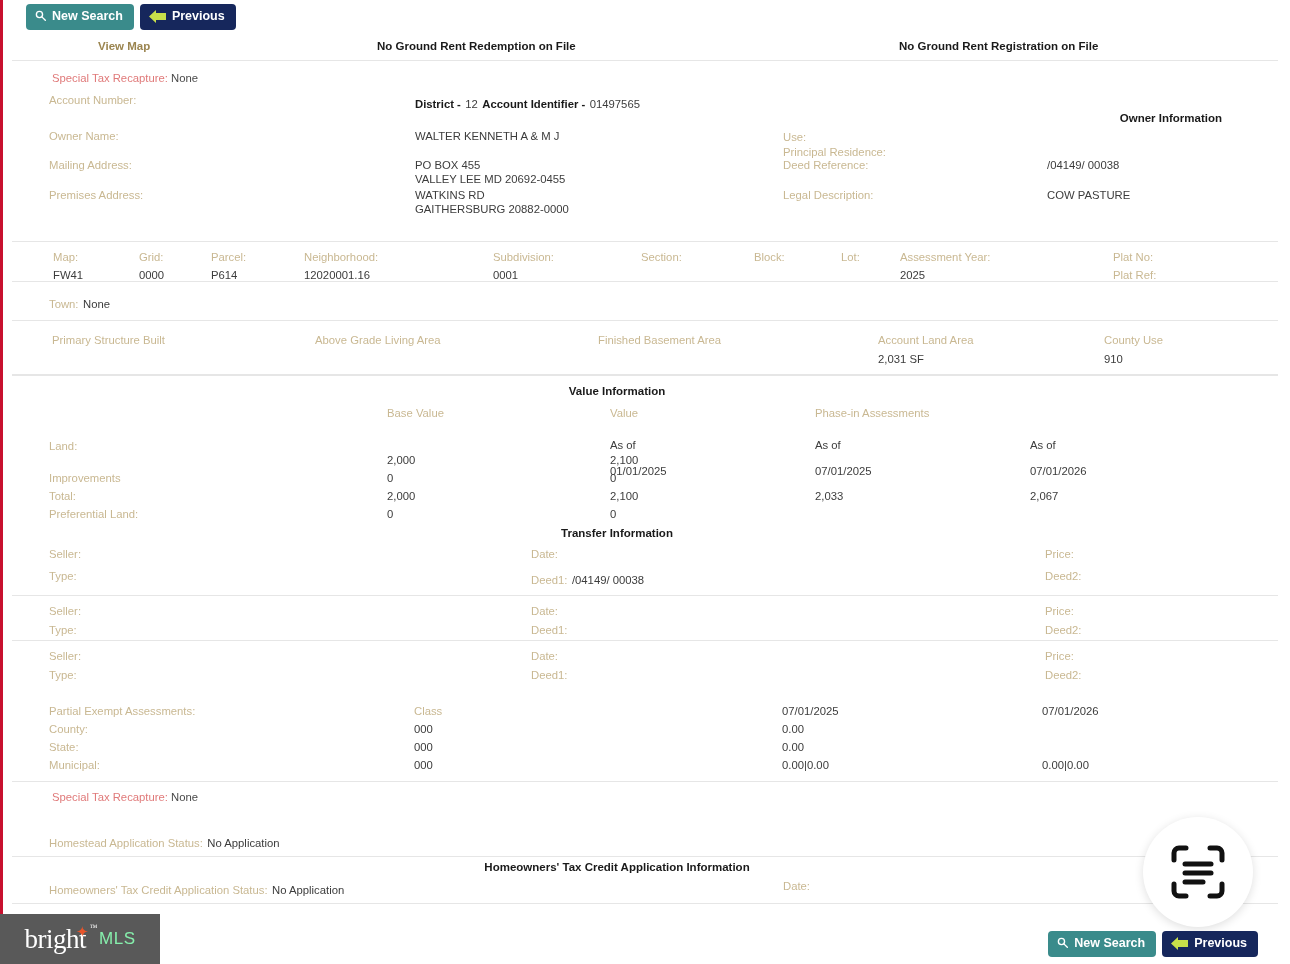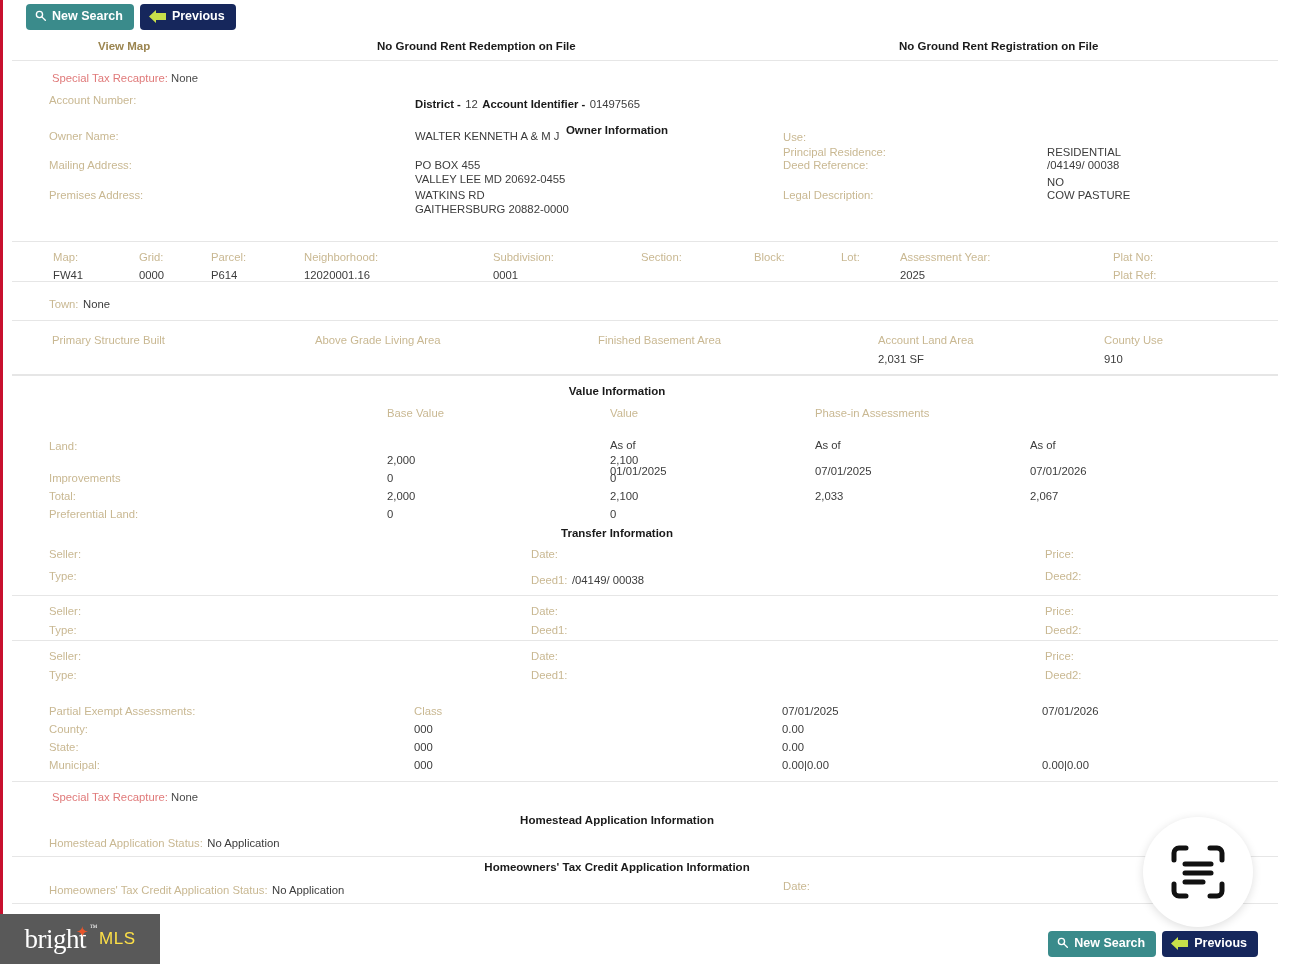--- a/index.html
+++ b/index.html
@@ -114,21 +114,21 @@
   .brand-star {
     position: absolute; right: -2px; top: 1px;
     color: #e8552b; font-size: 15px; line-height: 1;
   }
   .brand-tm {
     position: absolute; right: -11px; top: -1px;
     color: #ffffff; font-size: 8px;
   }
   .brand-mls {
     font-family: "Liberation Sans", sans-serif;
-    font-size: 17px; color: #fde047; letter-spacing: 0.5px;
+    font-size: 17px; color: #86efac; letter-spacing: 0.5px;
     margin-left: 9px;
   }
   .bottom-btns {
     position: absolute; right: 32px; bottom: 7px;
     display: flex; gap: 6px; align-items: center;
   }
 </style>
 </head>
 <body>
 
@@ -173,32 +173,28 @@
       </div>
 
       <div class="abs lbl" style="left:37px; top:33px;">Account Number:</div>
       <div class="abs" style="left:403px; top:33px;">
         <span class="val val-b">District -</span>
         <span class="val">12</span>
         <span class="val val-b">Account Identifier -</span>
         <span class="val">01497565</span>
       </div>
 
-      <div class="abs sec-title" style="left:0; top:63px; width:1210px;">Owner Information</div>
+      <div class="abs sec-title" style="left:0; top:51px; width:1210px;text-align:right;">Owner Information</div>
 
       <div class="abs lbl" style="left:37px; top:69px;">Owner Name:</div>
       <div class="abs val" style="left:403px; top:69px;">WALTER KENNETH A &amp; M J</div>
 
       <div class="abs lbl" style="left:771px; top:69px; line-height:15px;">
         <div>Use:</div>
         <div>Principal Residence:</div>
-      </div>
-      <div class="abs val" style="left:1035px; top:69px; line-height:15px;">
-        <div>RESIDENTIAL</div>
-        <div>NO</div>
       </div>
 
       <div class="abs lbl" style="left:37px; top:98px;">Mailing Address:</div>
       <div class="abs val" style="left:403px; top:97px; line-height:14px;">PO BOX 455
 VALLEY LEE MD 20692-0455</div>
 
       <div class="abs lbl" style="left:771px; top:98px;">Deed Reference:</div>
       <div class="abs val" style="left:1035px; top:98px;">/04149/ 00038</div>
     </div>
 
@@ -354,21 +350,20 @@
     <div class="divider"></div>
 
     <div class="band" style="height:28px;">
       <div class="abs lbl lbl-red" style="left:40px; top:9px;">
         <span>Special Tax Recapture:</span>
         <span class="val" style="color:#4a4a4a;">None</span>
       </div>
     </div>
 
     <div class="band" style="height:46px;">
-      <div class="abs sec-title" style="left:0; top:4px; width:1210px;">Homestead Application Information</div>
       <div class="abs" style="left:37px; top:23px;">
         <span class="lbl">Homestead Application Status:</span>
         <span class="val">No Application</span>
       </div>
     </div>
     <div class="divider"></div>
 
     <div class="band" style="height:46px;">
       <div class="abs sec-title" style="left:0; top:4px; width:1210px;">Homeowners' Tax Credit Application Information</div>
       <div class="abs" style="left:37px; top:23px;">

